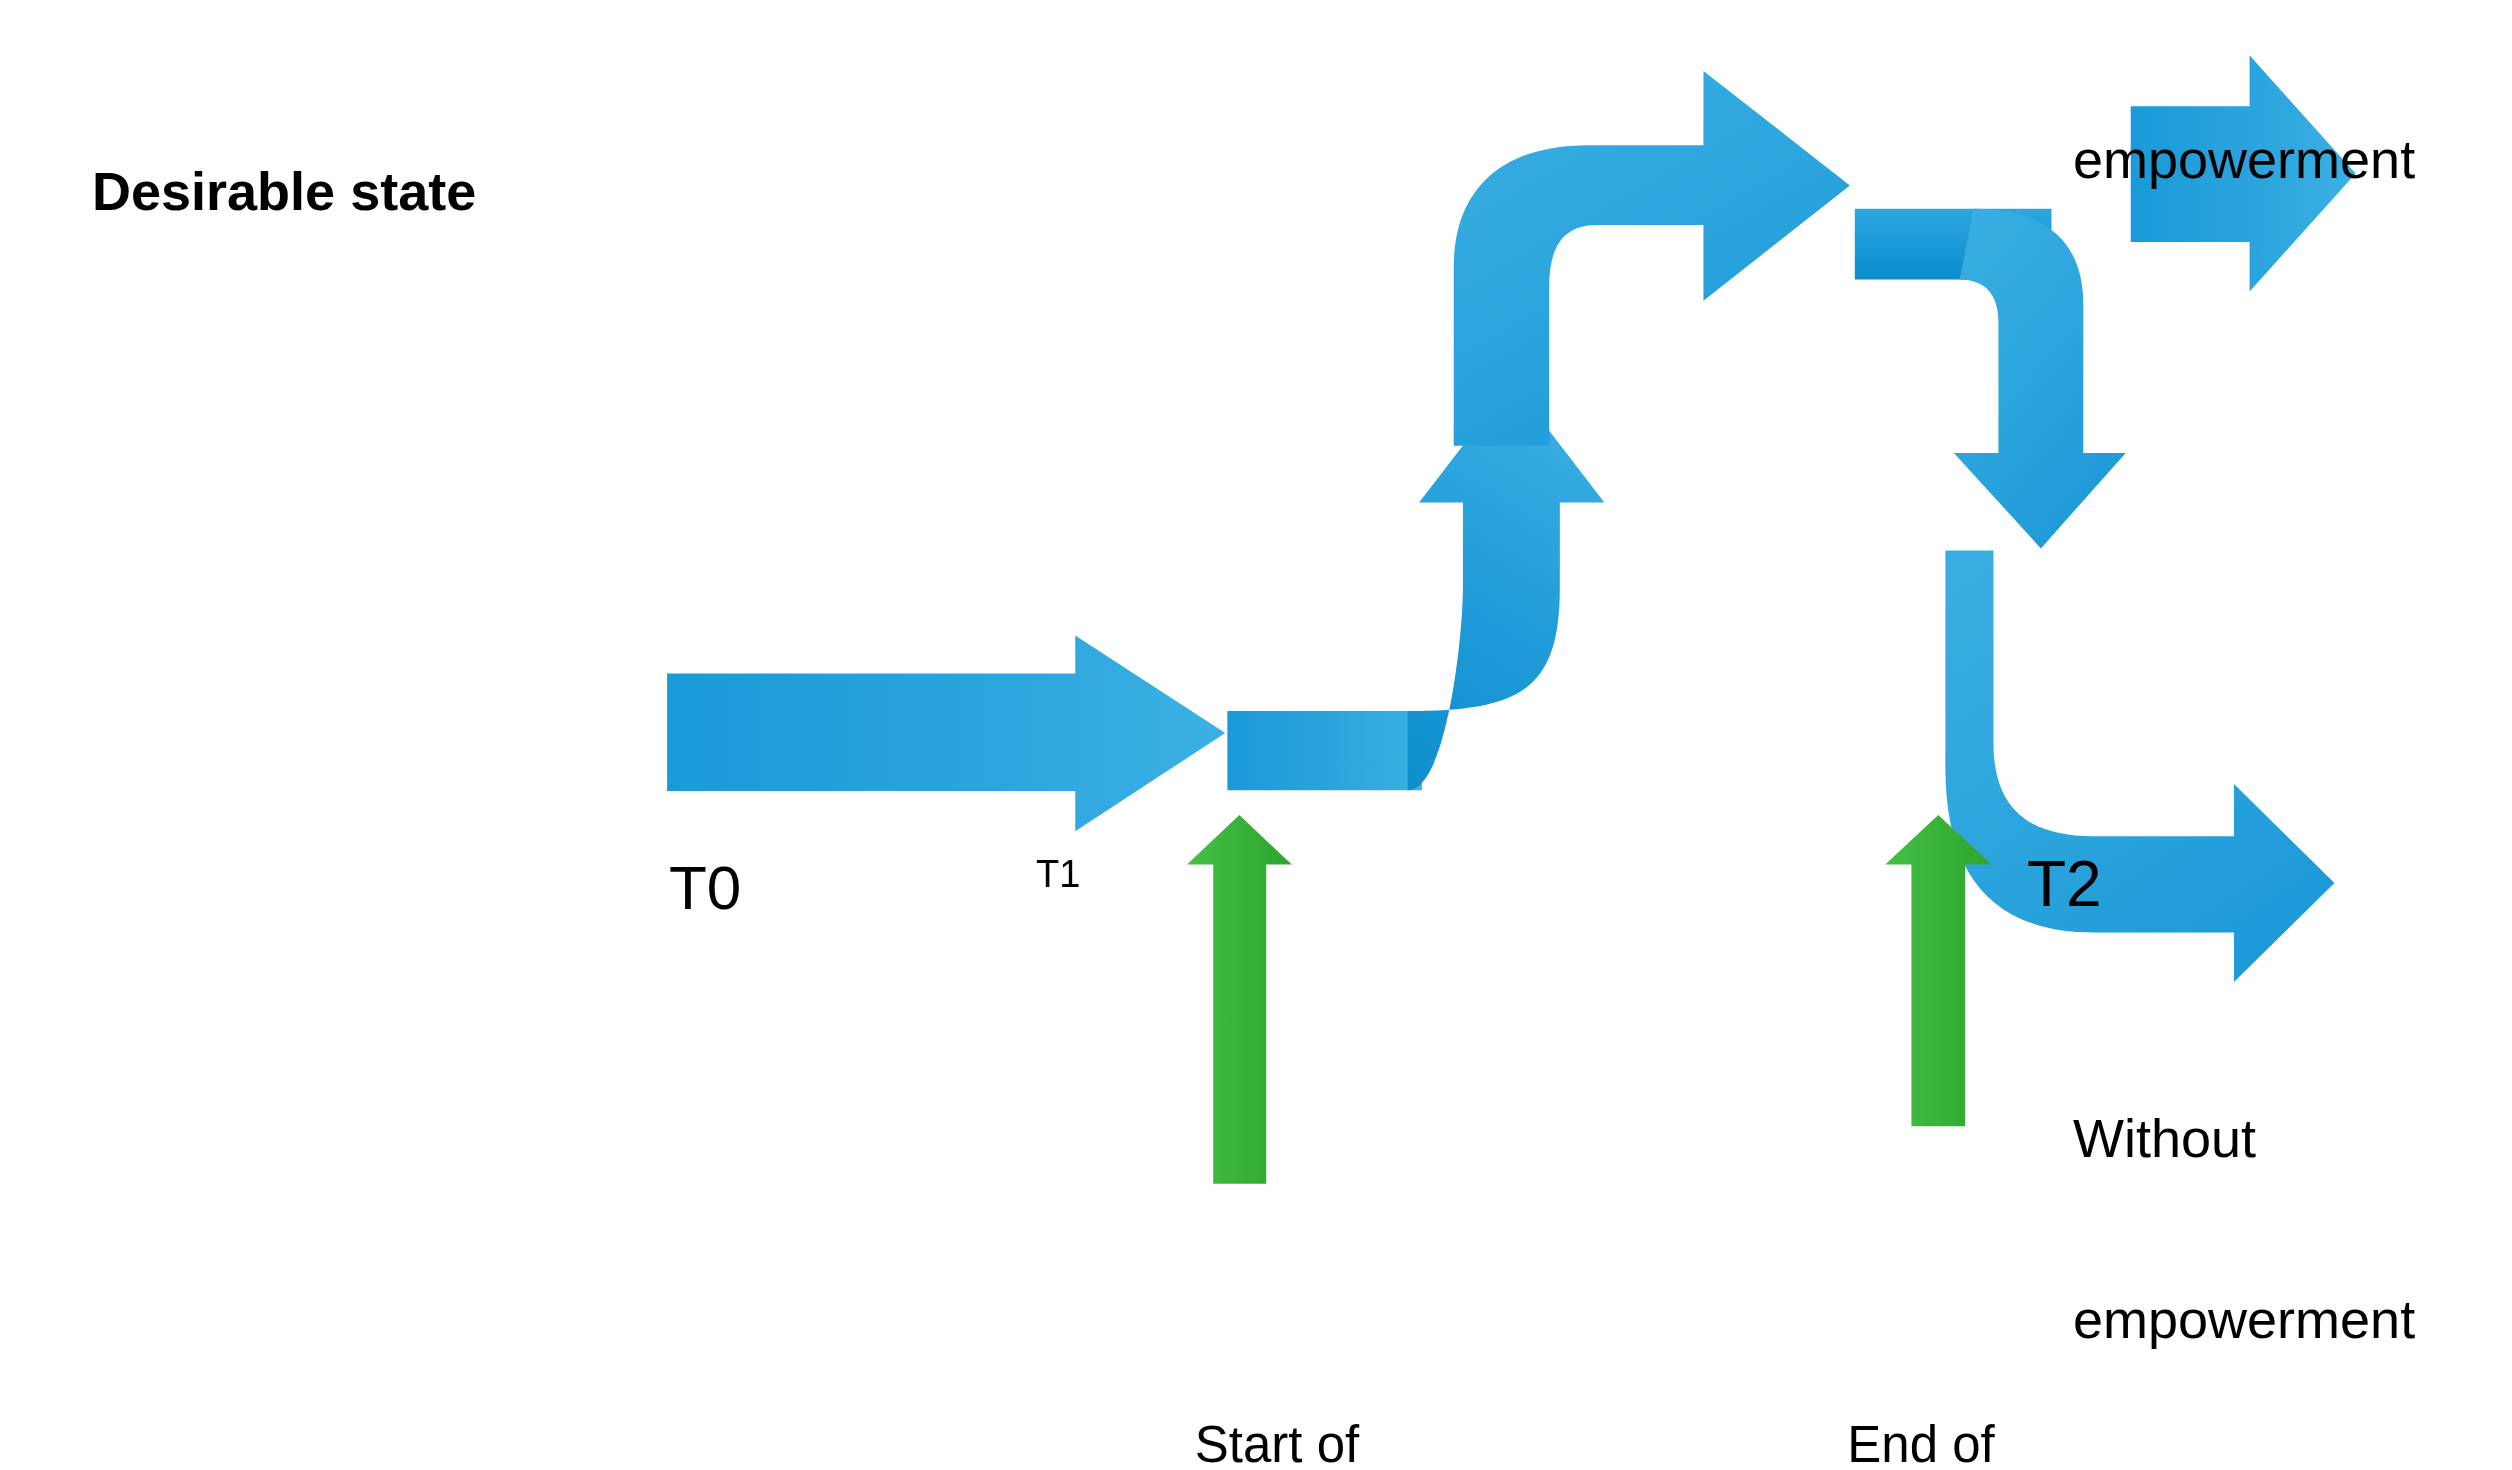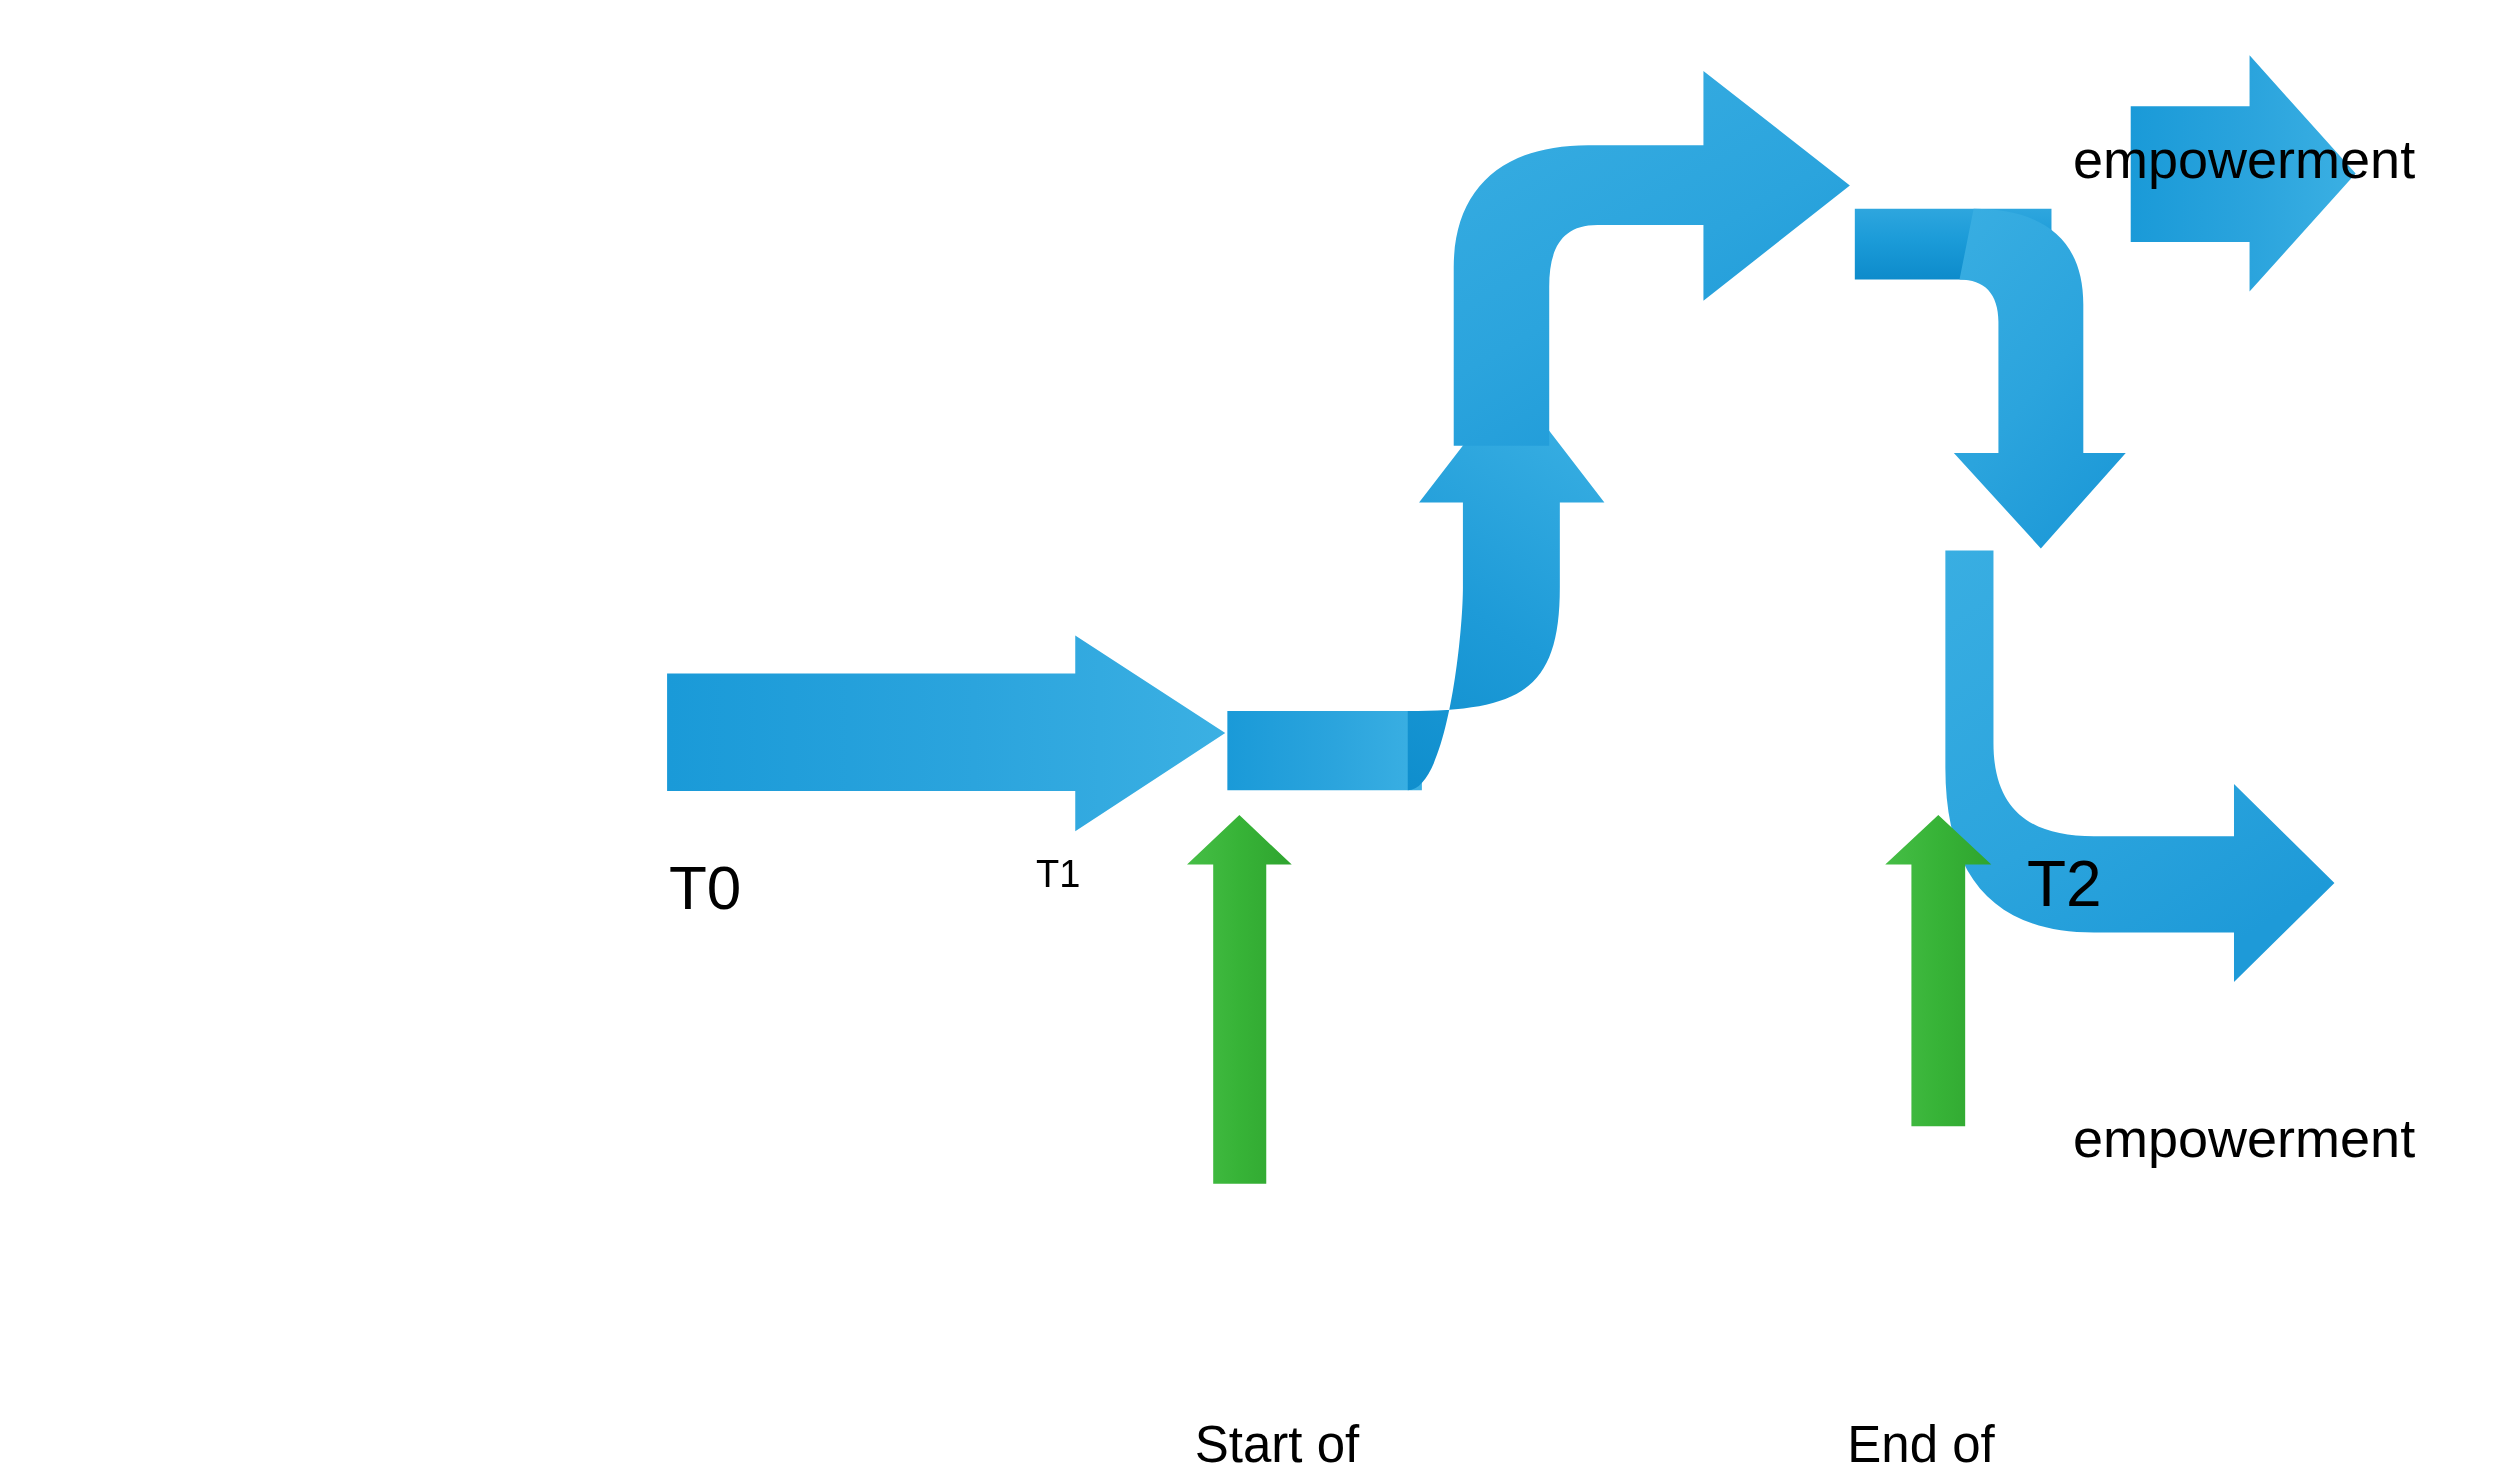--- a/index.html
+++ b/index.html
@@ -120,33 +120,35 @@
 
     <g>
       <path fill="url(#gGreen)" d="M1715,1222 L1715,1673 L1790,1673 L1790,1222 L1826,1222 L1752,1152 L1678,1222 Z"></path>
     </g>
 
     <g>
       <path fill="url(#gGreen)" d="M2702,1222 L2702,1592 L2778,1592 L2778,1222 L2815,1222 L2740,1152 L2665,1222 Z"></path>
     </g>
   </svg>
 
+  <div class="lbl bold t-desirable">Desirable state</div>
 
 
   <div class="lbl t-t0">T0</div>
 
   <div class="lbl t-t1">T1</div>
 
   <div class="lbl t-t2">T2</div>
 
   <div class="lbl t-with">
     <div>empowerment</div>
   </div>
 
   <div class="lbl t-without">
+    <div>Without</div>
     <div>empowerment</div>
   </div>
 
   <div class="lbl t-start">
     <div>Start of</div>
     
   </div>
 
   <div class="lbl t-end">
     <div>End of</div>

